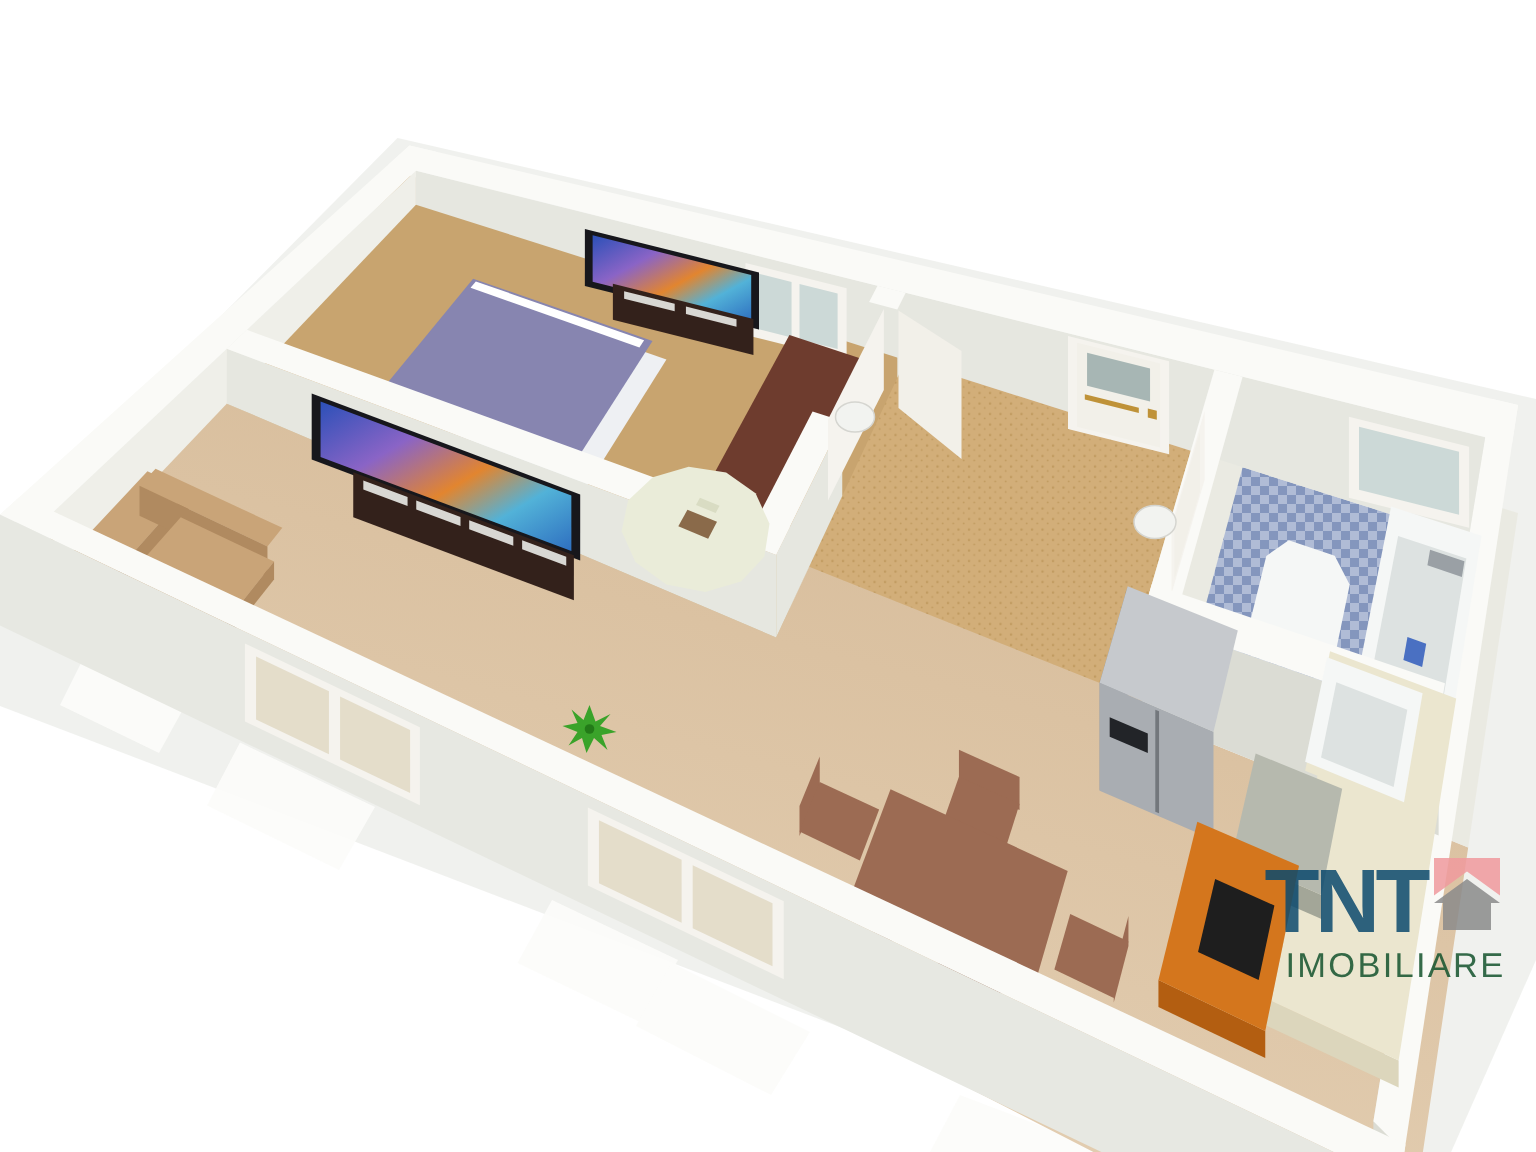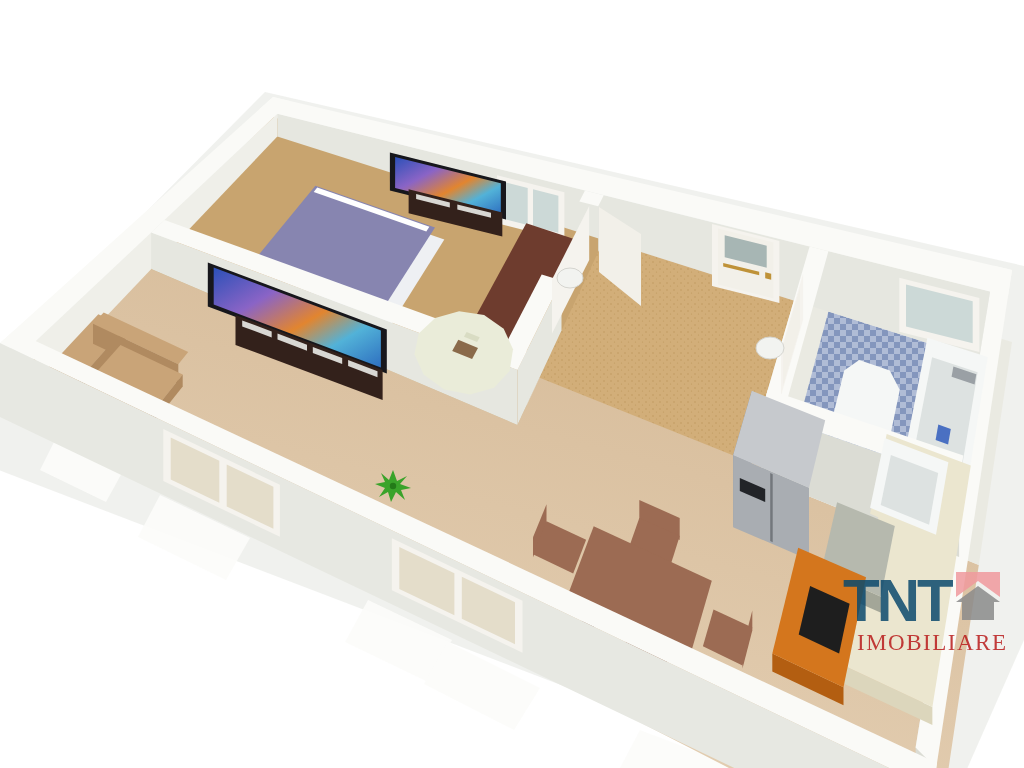--- a/index.html
+++ b/index.html
@@ -171,15 +171,15 @@
 <div class="logo">
   <div class="logo-row">
     <span class="logo-brand" style="color: #0c4a6e;">TNT</span>
     <span>
       <svg width="46" height="48" viewBox="0 0 46 48">
         <polygon points="2,0 46,0 46,25 24,9 2,25" fill="#f09a9e"></polygon>
         <polygon points="24,14 46,30 40,30 40,48 8,48 8,30 2,30" fill="#8b8b8b"></polygon>
       </svg>
     </span>
   </div>
-  <div class="logo-sub" style="color: #b91c1c; font-family: Liberation Serif, serif;">IMOBILIARE</div>
+  <div class="logo-sub" style="color: #14532d;">IMOBILIARE</div>
 </div>
 </div>
 
 </body></html>

